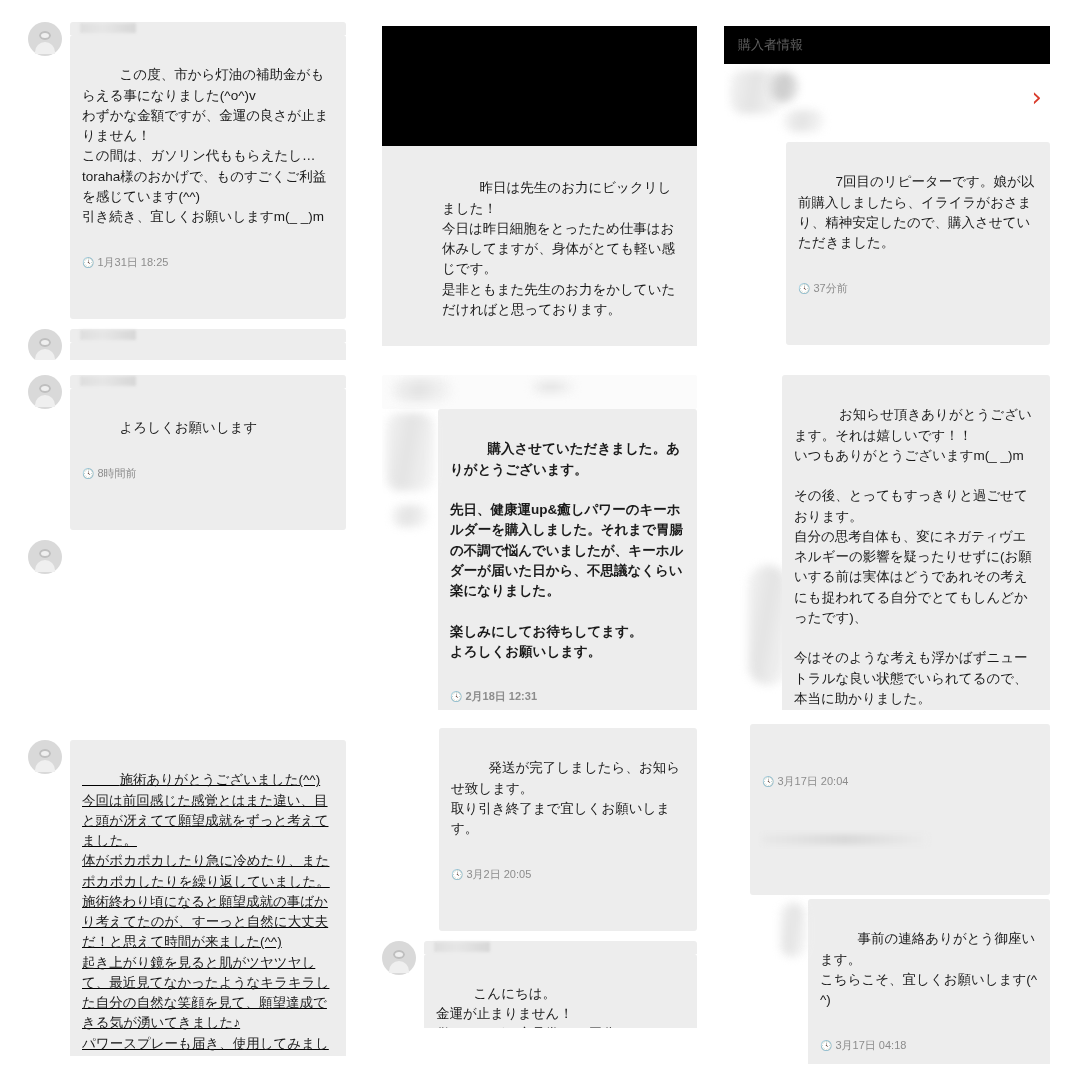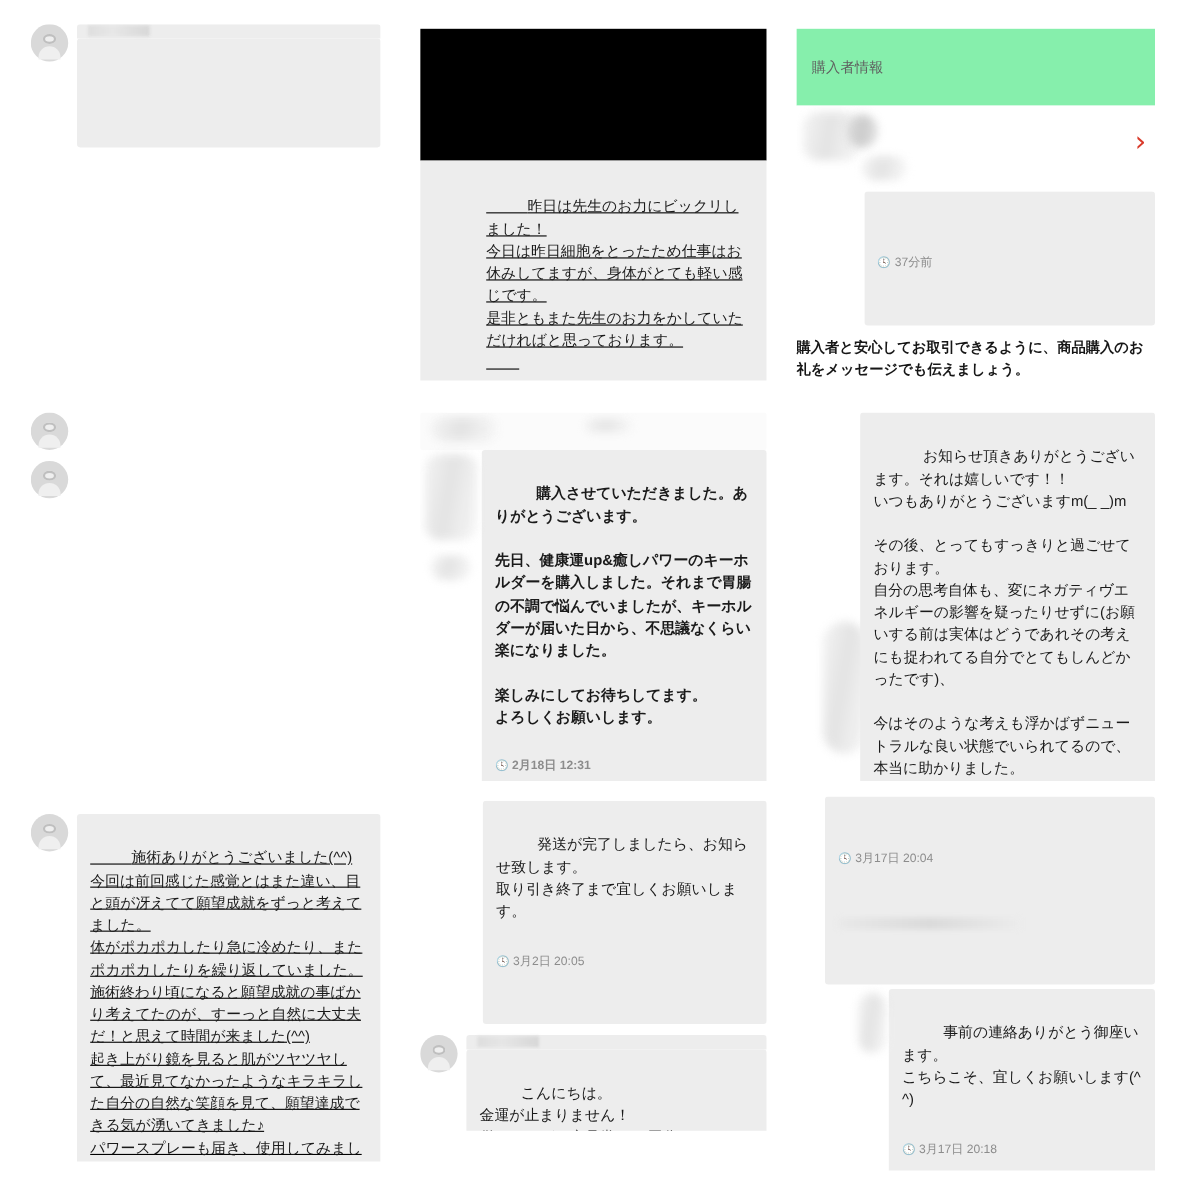--- a/index.html
+++ b/index.html
@@ -84,24 +84,24 @@
     font-size: 13px;
     font-weight: bold;
     color: #161616;
     line-height: 1.55;
     margin-bottom: 10px;
   }
 
   .blackbox { background: #000; width: 100%; }
 
   .headerbar {
-    background: #86efac;
+    background: #000000;
     color: #5f5f5f;
     font-size: 13px;
-    padding: 26px 14px;
+    padding: 10px 14px;
   }
   .photo-strip {
     background: #fbfbfb;
     position: relative;
     overflow: hidden;
   }
   .smudge {
     position: absolute;
     background: linear-gradient(100deg,#f3f3f3,#e2e2e2 45%,#f7f7f7);
     filter: blur(4px);
@@ -124,40 +124,65 @@
     margin: 4px 0;
   }
 </style>
 </head>
 <body>
 
 <div class="board">
 
   <div class="panel" style="left:28px; top:22px; width:318px; height:338px;">
 
-
     <div class="row">
       <div class="avatar"></div>
       <div style="flex:1;">
         <div class="namebar">
             <span class="blur"></span>
           </div>
         <div class="bubble">
+          <span>この度、市から灯油の補助金がもらえる事になりました(^o^)v
+わずかな金額ですが、金運の良さが止まりません！
+この間は、ガソリン代ももらえたし…
+toraha様のおかげで、ものすごくご利益を感じています(^^)
+引き続き、宜しくお願いしますm(_ _)m</span>
+          <span class="time">1月31日 18:25</span>
+        </div>
+      </div>
+    </div>
+
+    <div class="row">
+      <div class="avatar"></div>
+      <div style="flex:1;">
+        <div class="namebar">
+            <span class="blur"></span>
+          </div>
+        <div class="bubble">
           
           
         </div>
       </div>
     </div>
 
   </div>
 
   <div class="panel" style="left:28px; top:375px; width:318px; height:335px;">
 
     <div class="row">
       <div class="avatar"></div>
+      <div style="flex:1;">
+        <div class="namebar">
+            <span class="blur"></span>
+          </div>
+        <div class="bubble">
+          <span>よろしくお願いします</span>
+          <span class="time">8時間前</span>
+        </div>
+      </div>
     </div>
 
     <div class="row">
       <div class="avatar"></div>
     </div>
 
   </div>
 
   <div class="panel" style="left:28px; top:740px; width:318px; height:316px;text-decoration:underline;">
     <div class="row">
@@ -175,21 +200,21 @@
 またお願いいたします(*^^*)</span>
           
         </div>
       </div>
     </div>
   </div>
 
   <div class="panel" style="left:382px; top:26px; width:315px; height:320px;">
     <div class="blackbox" style="height:120px;"></div>
     <div class="row" style="margin:0;">
-      <div style="flex:1;text-decoration:underline;">
+      <div style="flex:1;">
         <div class="bubble" style="border-radius:0; padding:12px 14px 10px 60px; background:#ededed;">
           <span>昨日は先生のお力にビックリしました！
 今日は昨日細胞をとったため仕事はお休みしてますが、身体がとても軽い感じです。
 是非ともまた先生のお力をかしていただければと思っております。</span>
         </div>
       </div>
     </div>
 
   </div>
 
@@ -252,20 +277,21 @@
     <div class="photo-strip" style="height:78px; position:relative; background:#fff;">
       <div class="smudge" style="left:6px; top:6px; width:52px; height:44px;"></div>
       <div class="smudge dark" style="left:46px; top:8px; width:28px; height:30px;"></div>
       <div class="smudge" style="left:60px; top:46px; width:40px; height:22px;"></div>
       <div class="chev" style="right:8px; top:20px;">›</div>
     </div>
     <div class="row" style="margin-top:0;">
       <div style="flex:0 0 62px;"></div>
       <div style="flex:1;">
         <div class="bubble">
+          <span>7回目のリピーターです。娘が以前購入しましたら、イライラがおさまり、精神安定したので、購入させていただきました。</span>
           <span class="time">37分前</span>
         </div>
       </div>
     </div>
     <div class="notice" style="margin-top:6px;">購入者と安心してお取引できるように、商品購入のお礼をメッセージでも伝えましょう。</div>
 
   </div>
 
   <div class="panel" style="left:724px; top:375px; width:326px; height:335px;">
     <div style="position:relative; height:320px;">
@@ -303,20 +329,20 @@
     </div>
 
     <div class="row right">
       <div style="width:270px; display:flex;">
         <div style="flex:0 0 28px; position:relative;">
           <div class="smudge" style="left:0; top:4px; width:26px; height:54px;"></div>
         </div>
         <div class="bubble" style="flex:1;">
           <span>事前の連絡ありがとう御座います。
 こちらこそ、宜しくお願いします(^^)</span>
-          <span class="time">3月17日 20:18</span>
+          <span class="time">3月17日 04:18</span>
         </div>
       </div>
     </div>
 
   </div>
 
 </div>
 
 </body></html>

